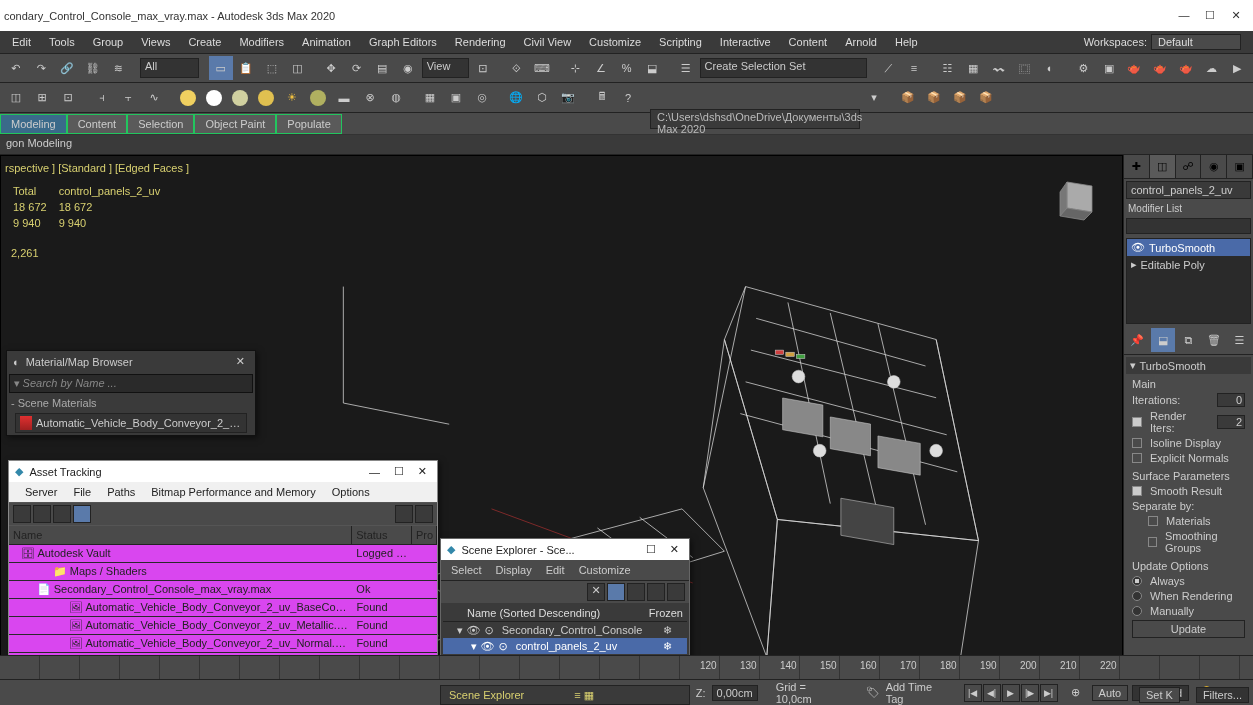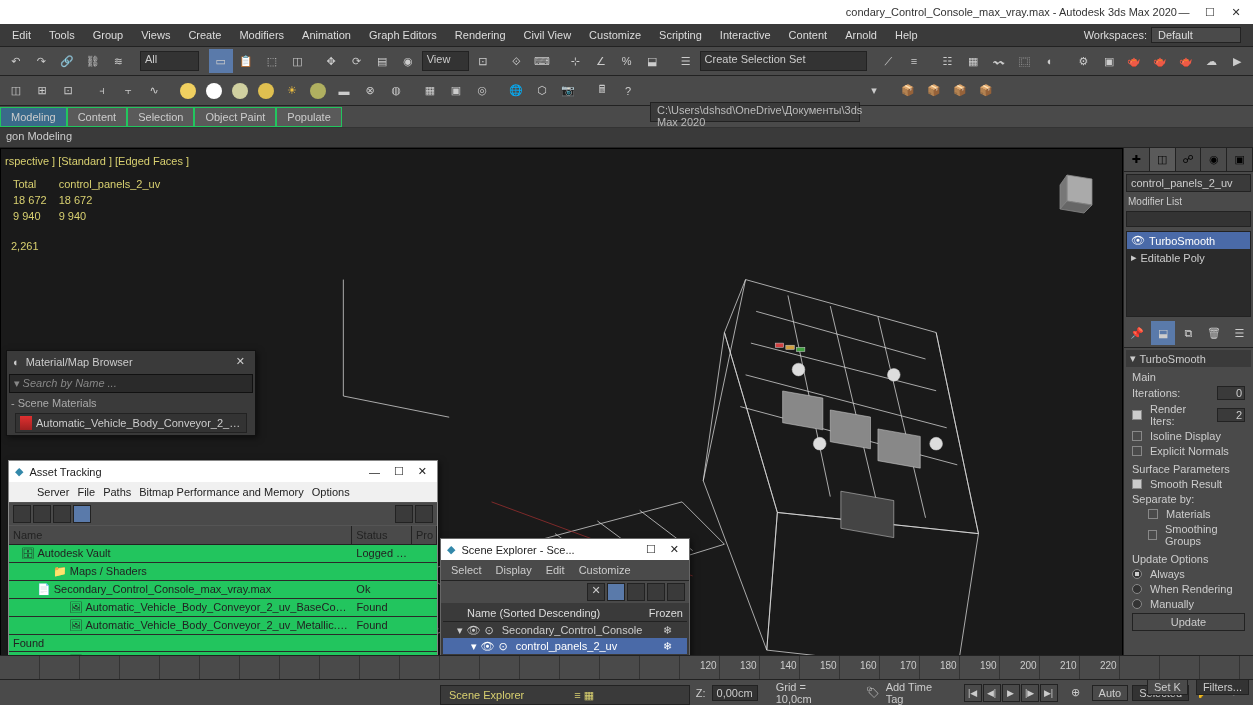--- a/index.html
+++ b/index.html
@@ -1,17 +1,17 @@
 <!DOCTYPE html>
 <html><head>
 <meta charset="utf-8">
 <style>
 * { margin:0; padding:0; box-sizing:border-box; font-family:"Segoe UI",Tahoma,sans-serif; font-size:11px; user-select:none; }
 body { width:1253px; height:705px; background:#4a4a4a; overflow:hidden; position:relative; }
-.titlebar { height:24px; background:#fff; color:#333; display:flex; align-items:center; padding:0 4px; justify-content:flex-end; }
+.titlebar { height:31px; background:#fff; color:#333; display:flex; align-items:center; padding:0 4px; justify-content:space-between; }
 .titlebar .title { font-size:11px; }
 .titlebar .winbtns { display:flex; gap:12px; padding-right:6px; }
 .titlebar .winbtns span { width:14px; text-align:center; cursor:pointer; }
 .menubar { height:22px; background:#3a3a3a; display:flex; align-items:center; padding:0 4px; gap:2px; color:#ddd; }
 .menubar .mi { padding:2px 8px; cursor:pointer; }
 .menubar .right { margin-left:auto; display:flex; align-items:center; gap:4px; padding-right:8px; }
 .menubar .ws-combo { background:#4a4a4a; border:1px solid #222; padding:1px 6px; width:90px; }
 .toolbar1 { height:30px; background:#4a4a4a; border-top:1px solid #222; border-bottom:1px solid #222; display:flex; align-items:center; gap:2px; padding:0 4px; }
 .tb-btn { width:24px; height:24px; background:#4a4a4a; border:1px solid transparent; display:flex; align-items:center; justify-content:center; color:#ccc; cursor:pointer; }
 .tb-sep { width:6px; }
@@ -61,26 +61,26 @@
 .fw-title { display:flex; align-items:center; padding:4px 6px; gap:6px; font-size:12px; }
 .floatwin.light .fw-title { background:#fff; }
 .fw-title .sp { flex:1; }
 .fw-close { cursor:pointer; padding:0 4px; }
 .searchbox { background:#2a2a2a; border:1px solid #111; color:#888; padding:2px 4px; margin:2px; }
 .matlist .hdr { padding:2px 4px; color:#aaa; }
 .matlist .item { margin:2px 8px; padding:2px 4px; background:#333; border:1px solid #222; display:flex; align-items:center; gap:4px; }
 .mat-swatch { width:14px; height:14px; background:linear-gradient(#e03030,#a02020); }
 
 #asset-tracking { top:460px; left:8px; width:430px; }
-#asset-tracking .menu { display:flex; gap:0; padding:2px 24px; }
+#asset-tracking .menu { display:flex; gap:8px; padding:2px 12px; }
 #asset-tracking .menu .m { padding:2px 4px; cursor:pointer; }
 #asset-tracking .tbar { display:flex; gap:2px; padding:2px 4px; border-top:1px solid #555; border-bottom:1px solid #555; background:#4a4a4a; }
 #asset-tracking .tbar .b { width:18px; height:18px; background:#3a3a3a; border:1px solid #222; }
 #asset-tracking .tbar .b.act { background:#5a7aaa; }
-#asset-tracking .grid { background:#22c55e; }
+#asset-tracking .grid { background:#d946ef; }
 #asset-tracking .ghdr { display:flex; background:#4a4a4a; border-bottom:1px solid #222; }
 #asset-tracking .ghdr .c { padding:3px 4px; border-right:1px solid #222; }
 #asset-tracking .grow { display:flex; border-bottom:1px solid #2a2a2a; }
 #asset-tracking .grow .c { padding:2px 4px; overflow:hidden; white-space:nowrap; text-overflow:ellipsis; }
 #asset-tracking .c.name { width:345px; }
 #asset-tracking .c.status { width:60px; }
 #asset-tracking .c.pro { width:25px; }
 .scrollbar-h { height:14px; background:#3a3a3a; border:1px solid #222; margin:2px; position:relative; }
 .scrollbar-h .thumb { position:absolute; top:1px; height:10px; background:#666; }
 
@@ -483,20 +483,21 @@
           <div class="c name" style="padding-left:60px">🖼 Automatic_Vehicle_Body_Conveyor_2_uv_BaseColor.png</div>
           <div class="c status">Found</div>
           <div class="c pro"></div>
         </div>
         <div class="grow">
           <div class="c name" style="padding-left:60px">🖼 Automatic_Vehicle_Body_Conveyor_2_uv_Metallic.png</div>
           <div class="c status">Found</div>
           <div class="c pro"></div>
         </div>
         <div class="grow">
+          <div class="c name" style="padding-left:60px">🖼 Automatic_Vehicle_Body_Conveyor_2_uv_Normal.png</div>
           <div class="c status">Found</div>
           <div class="c pro"></div>
         </div>
         <div class="grow">
           <div class="c name" style="padding-left:60px">🖼 Automatic_Vehicle_Body_Conveyor_2_uv_Roughness.png</div>
           <div class="c status">Found</div>
           <div class="c pro"></div>
         </div>
       </div>
   </div>
@@ -597,16 +598,16 @@
   </div>
   <div class="sbr">
     <div class="tb-btn">⊕</div>
     <div class="btn">Auto</div>
     <div class="tsel">Selected</div>
     <div class="tb-btn">🔑</div>
     <div class="tb-btn">➪</div>
     <br>
   </div>
 </div>
-<div style="position:absolute;right:4px;bottom:10px;display:flex;gap:8px;color:#ccc;align-items:center">
+<div style="position:absolute;right:4px;bottom:2px;display:flex;gap:16px;color:#ccc;align-items:center">
   <div class="btn" style="background:#4a4a4a;border:1px solid #222;padding:1px 6px">Set K</div>
   <span class="tsel" style="background:#333;border:1px solid #222;padding:1px 6px">Filters...</span>
 </div>
 
 </body></html>

